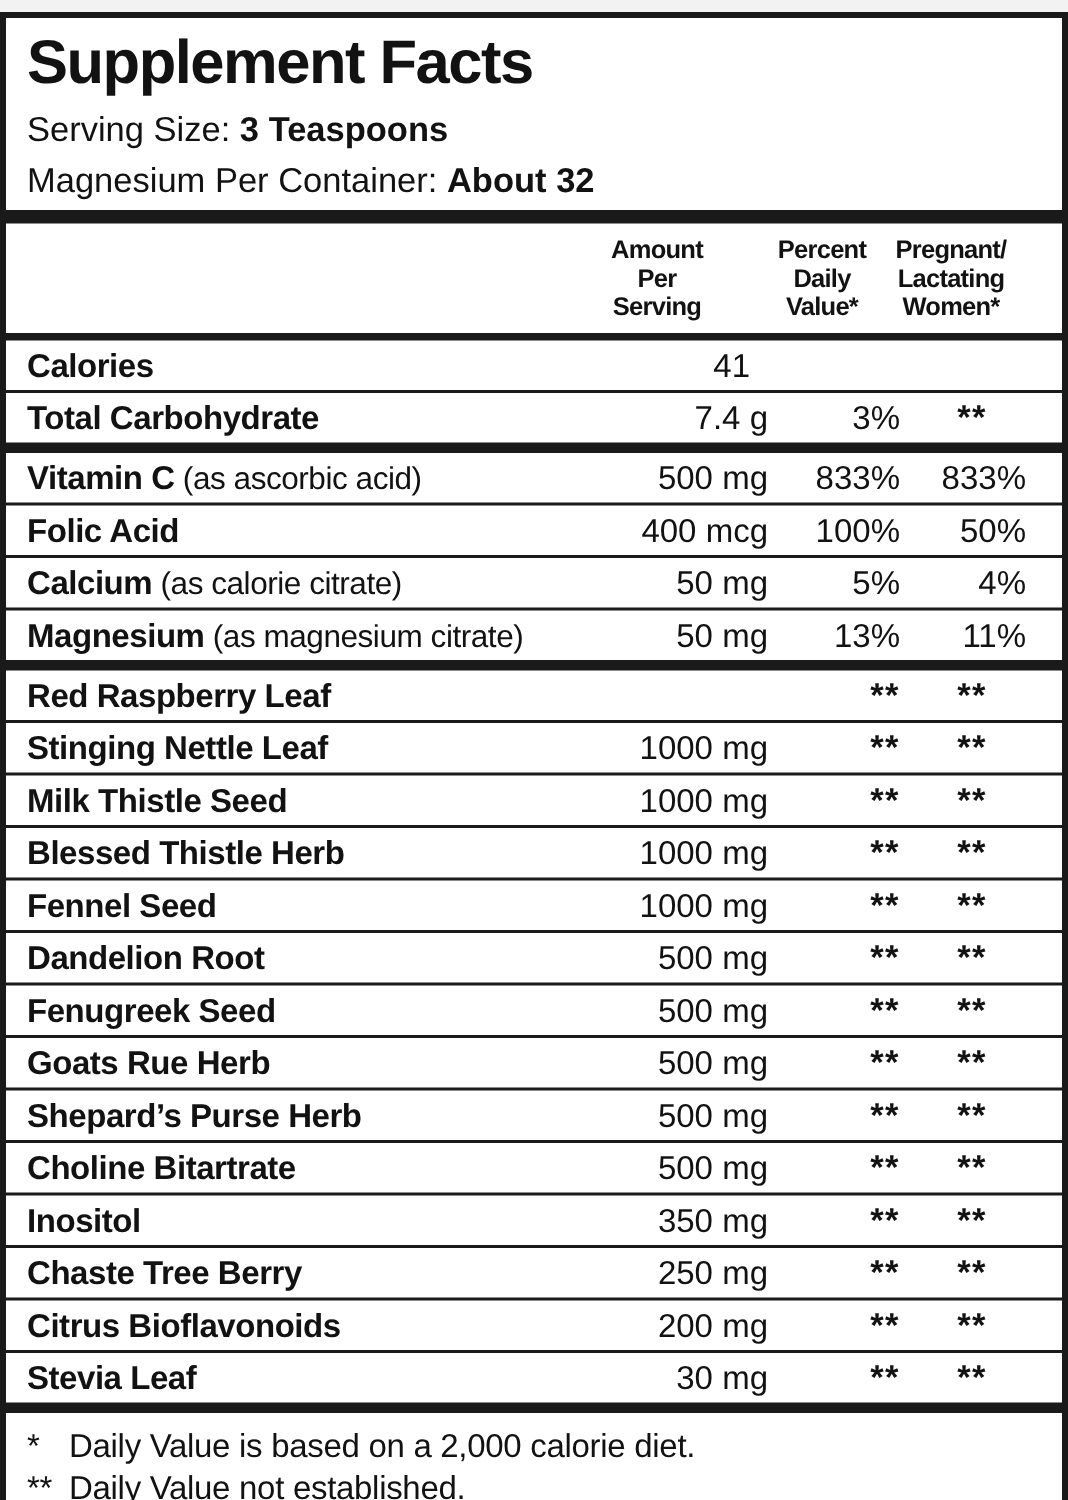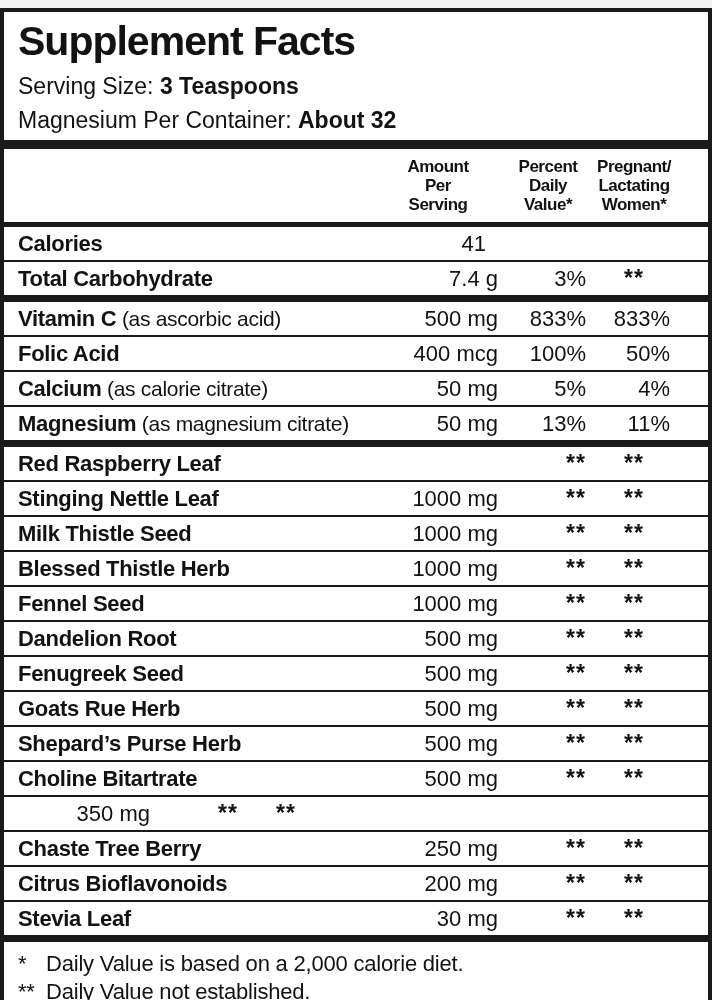--- a/index.html
+++ b/index.html
@@ -32,21 +32,21 @@
   .hcell{
     font-size:17px;font-weight:bold;letter-spacing:-0.5px;
     line-height:19px;text-align:center;
   }
   .hcell.c-amount{width:132px;}
   .hcell.c-pdv{width:88px;}
   .hcell.c-preg{width:84px;}
   
   .row{
     display:flex;align-items:center;height:33px;
-    padding:0 38px 0 14px;font-size:22px;
+    padding:0 24px 0 14px;font-size:22px;
   }
   .cell-name{flex:1;white-space:nowrap;overflow:hidden;}
   .cell-name .nm{font-weight:bold;letter-spacing:-0.3px;}
   .cell-name .note{font-weight:normal;font-size:21px;letter-spacing:-0.3px;}
   .cell-amount{width:132px;text-align:right;white-space:nowrap;}
   .cell-amount.cal{padding-right:12px;box-sizing:border-box;}
   .cell-pdv{width:88px;text-align:right;white-space:nowrap;}
   .cell-preg{width:84px;text-align:right;white-space:nowrap;}
   .cell-preg.stars{padding-right:26px;box-sizing:border-box;}
   .stars{font-weight:bold;font-size:23px;letter-spacing:1px;}
@@ -203,20 +203,21 @@
       </div>
       <div class="sep-thin"></div>
       <div class="row">
         <div class="cell-name"><span class="nm">Choline Bitartrate</span></div>
         <div class="cell-amount">500 mg</div>
         <div class="cell-pdv stars">**</div>
         <div class="cell-preg stars">**</div>
       </div>
       <div class="sep-thin"></div>
       <div class="row">
+        <div class="cell-name"><span class="nm">Inositol</span></div>
         <div class="cell-amount">350 mg</div>
         <div class="cell-pdv stars">**</div>
         <div class="cell-preg stars">**</div>
       </div>
       <div class="sep-thin"></div>
       <div class="row">
         <div class="cell-name"><span class="nm">Chaste Tree Berry</span></div>
         <div class="cell-amount">250 mg</div>
         <div class="cell-pdv stars">**</div>
         <div class="cell-preg stars">**</div>

